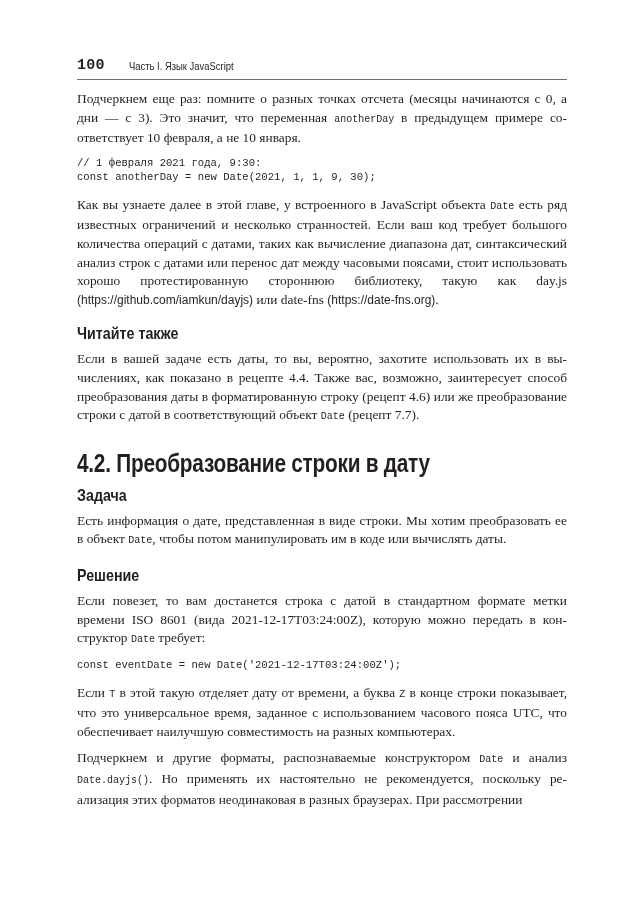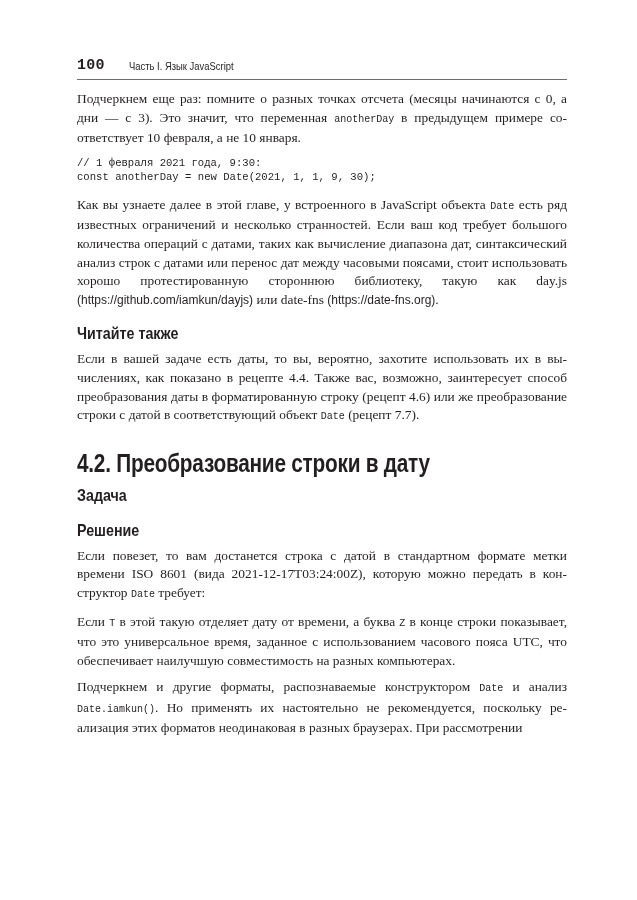--- a/index.html
+++ b/index.html
@@ -36,23 +36,25 @@
     <p><span>Как вы узнаете далее в этой главе, у встроенного в JavaScript объекта </span><code>Date</code><span> есть ряд известных ограничений и несколько странностей. Если ваш код требует большого количества операций с датами, таких как вычисление диапазона дат, синтаксический анализ строк с датами или перенос дат между часовыми поясами, стоит использовать хорошо протестированную стороннюю библиотеку, такую как </span><span class="lib">day.js</span> <span class="link">(https://github.com/iamkun/dayjs)</span><span> или </span><span class="lib">date-fns</span> <span class="link">(https://date-fns.org)</span><span>.</span></p>
 
     <h3>Читайте также</h3>
 
     <p><span>Если в вашей задаче есть даты, то вы, вероятно, захотите использовать их в вы­числениях, как показано в рецепте 4.4. Также вас, возможно, заинтересует способ преобразования даты в форматированную строку (рецепт 4.6) или же преобразо­вание строки с датой в соответствующий объект </span><code>Date</code><span> (рецепт 7.7).</span></p>
 
     <h2>4.2. Преобразование строки в дату</h2>
 
     <h3 style="margin-top:4px;">Задача</h3>
 
+    <p><span>Есть информация о дате, представленная в виде строки. Мы хотим преобразо­вать ее в объект </span><code>Date</code><span>, чтобы потом манипулировать им в коде или вычислять даты.</span></p>
 
     <h3>Решение</h3>
 
     <p><span>Если повезет, то вам достанется строка с датой в стандартном формате метки времени ISO 8601 (вида 2021-12-17T03:24:00Z), которую можно передать в кон­структор </span><code>Date</code><span> требует:</span></p>
 
+    <pre>const eventDate = new Date('2021-12-17T03:24:00Z');</pre>
 
     <p><span>Если </span><code>T</code><span> в этой такую отделяет дату от времени, а буква </span><code>Z</code><span> в конце строки пока­зывает, что это универсальное время, заданное с использованием часового пояса UTC, что обеспечивает наилучшую совместимость на разных компьютерах.</span></p>
 
-    <p><span>Подчеркнем и другие форматы, распознаваемые конструктором </span><code>Date</code><span> и анализ </span><code>Date.iamkun()</code><span>. Но применять их настоятельно не рекомендуется, поскольку ре­ализация этих форматов неодинаковая в разных браузерах. При рассмотрении</span></p>
+    <p><span>Подчеркнем и другие форматы, распознаваемые конструктором </span><code>Date</code><span> и анализ </span><code>Date.dayjs()</code><span>. Но применять их настоятельно не рекомендуется, поскольку ре­ализация этих форматов неодинаковая в разных браузерах. При рассмотрении</span></p>
   </div>
 </div>
 
 </body></html>

